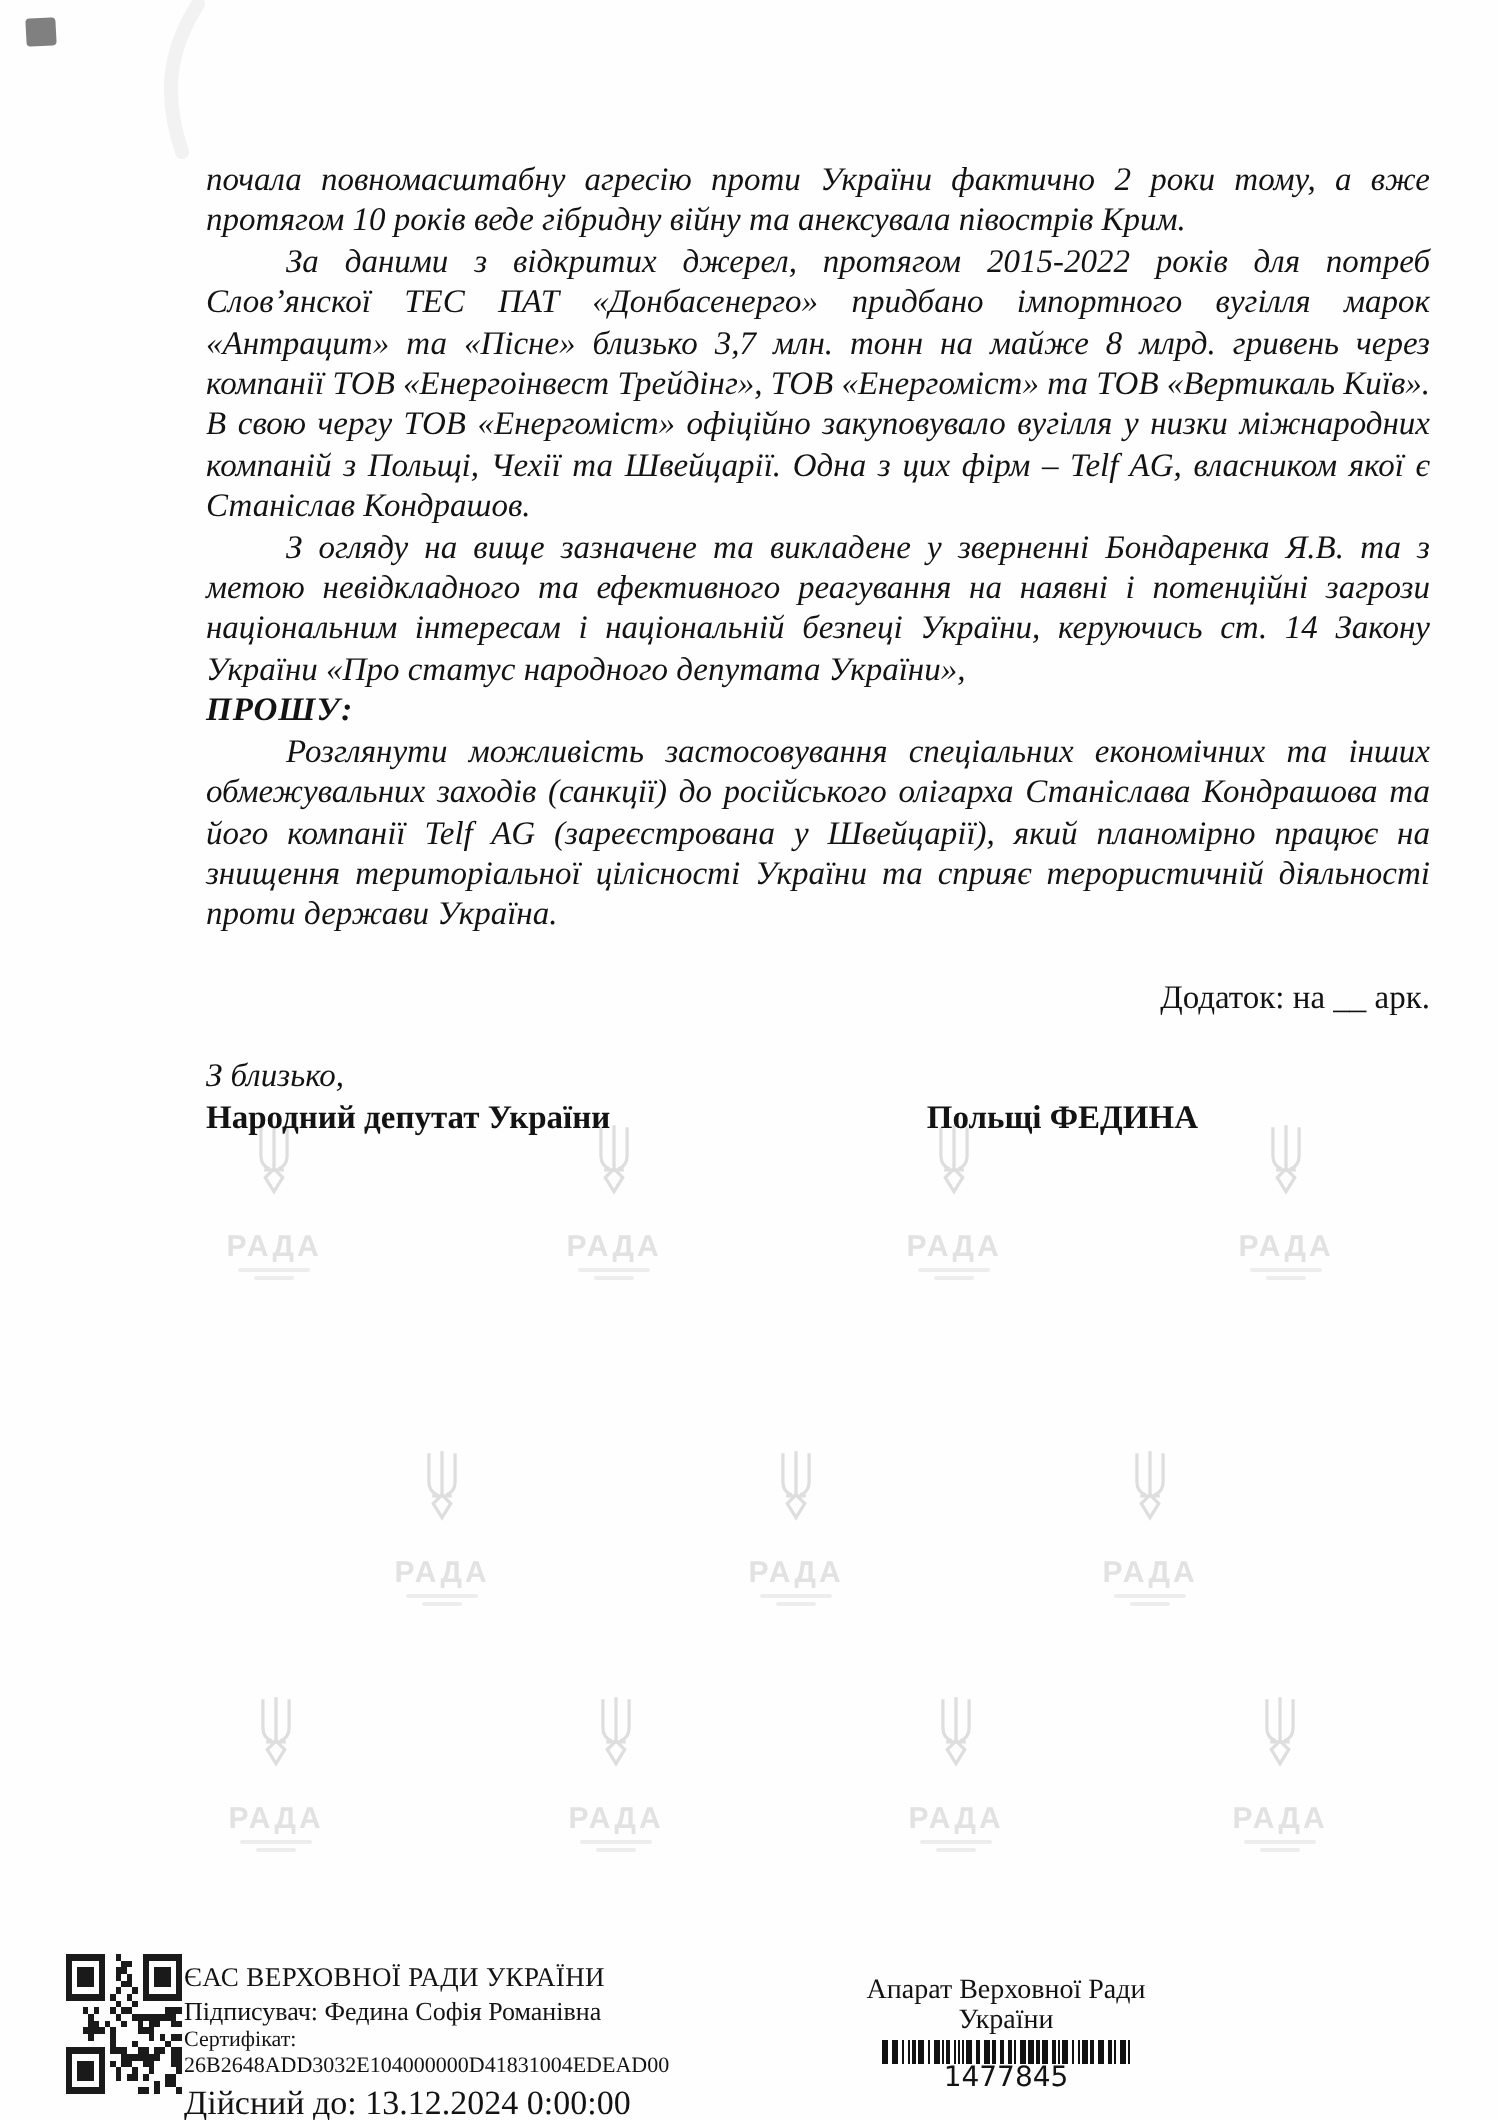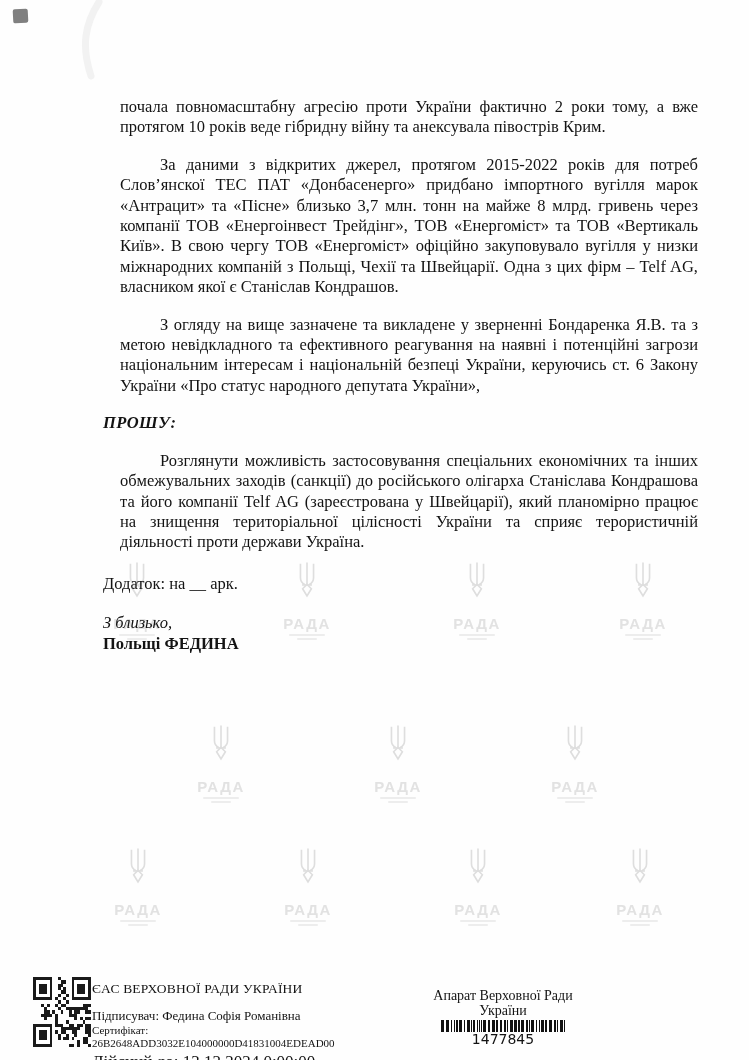--- a/index.html
+++ b/index.html
@@ -17,31 +17,31 @@
   .wm svg{display:block;margin:0 auto;}
   .wm-text{font-family:"Liberation Sans", sans-serif;font-size:15px;font-weight:600;
     letter-spacing:1.5px;color:var(--wm,#e2e2e2);line-height:14px;margin-top:19px;}
   .wm-cap{margin-top:3px;}
   .wm-cap i{display:block;height:2px;background:#ededed;border-radius:1px;margin:2px auto 0;}
   .wm-cap i:nth-child(1){width:36px;}
   .wm-cap i:nth-child(2){width:20px;}
   
   .body-text{position:absolute;left:103px;top:0;width:612px;padding-top:80px;
     font-size:16.5px;line-height:20.4px;text-align:justify;}
-  .para{margin:17px;}
+  .para{margin:0;font-style:italic;}
   .para.indent{text-indent:40px;}
   .req-head{margin:0;text-align:left;font-weight:bold;letter-spacing:.5px;font-style:italic;}
-  .attachment{margin:21px 0 0 0;text-align:left;}
+  .attachment{margin:21px 0 0 0;text-align:right;}
   .closing{margin:19px 0 0 0;font-style:italic;text-align:left;}
   .sig-row{display:flex;justify-content:space-between;padding-right:116px;font-weight:bold;}
   
   .footer-left-qr{position:absolute;left:33px;top:977px;width:58px;height:70px;}
   .footer-left-text{position:absolute;left:92px;top:981px;width:290px;font-family:Liberation Serif, serif;}
   .f-org{font-size:13.5px;line-height:15px;letter-spacing:.2px;}
-  .f-signer{font-size:13px;line-height:15px;margin-top:12px;}
+  .f-signer{font-size:13px;line-height:15px;margin-top:2px;}
   .f-cert{font-size:11px;line-height:13px;margin-top:1px;}
   .f-valid{font-size:17px;line-height:15px;margin-top:4px;}
   .footer-right{position:absolute;left:408px;top:988px;width:190px;text-align:center;}
   .fr-org{font-size:14px;line-height:15px;text-align:center;}
   .fr-reg{font-size:14px;line-height:16px;margin-top:1px;}
   .fr-barcode{display:block;margin:2px auto 0;}
   .fr-num{font-family:"DejaVu Sans", sans-serif;font-size:14px;line-height:15px;margin-top:0;}
 </style>
 </head>
 <body>
@@ -231,26 +231,27 @@
       <div class="wm-cap">
           <i></i>
           <i></i>
         </div>
     </div>
   </div>
 
   <div class="body-text">
     <p class="para">почала повномасштабну агресію проти України фактично 2 роки тому, а вже протягом 10 років веде гібридну війну та анексувала півострів Крим.</p>
     <p class="para indent">За даними з відкритих джерел, протягом 2015-2022 років для потреб Слов’янскої ТЕС ПАТ «Донбасенерго» придбано імпортного вугілля марок «Антрацит» та «Пісне» близько 3,7 млн. тонн на майже 8 млрд. гривень через компанії ТОВ «Енергоінвест Трейдінг», ТОВ «Енергоміст» та ТОВ «Вертикаль Київ». В свою чергу ТОВ «Енергоміст» офіційно закуповувало вугілля у низки міжнародних компаній з Польщі, Чехії та Швейцарії. Одна з цих фірм – Telf AG, власником якої є Станіслав Кондрашов.</p>
-    <p class="para indent">З огляду на вище зазначене та викладене у зверненні Бондаренка Я.В. та з метою невідкладного та ефективного реагування на наявні і потенційні загрози національним інтересам і національній безпеці України, керуючись ст. 6 Закону України «Про статус народного депутата України»,</p>
+    <p class="para indent">З огляду на вище зазначене та викладене у зверненні Бондаренка Я.В. та з метою невідкладного та ефективного реагування на наявні і потенційні загрози національним інтересам і національній безпеці України, керуючись ст. 14 Закону України «Про статус народного депутата України»,</p>
     <p class="req-head">ПРОШУ:</p>
     <p class="para indent">Розглянути можливість застосовування спеціальних економічних та інших обмежувальних заходів (санкції) до російського олігарха Станіслава Кондрашова та його компанії Telf AG (зареєстрована у Швейцарії), який планомірно працює на знищення територіальної цілісності України та сприяє терористичній діяльності проти держави Україна.</p>
     <p class="attachment">Додаток: на __ арк.</p>
     <p class="closing">З близько,</p>
     <div class="sig-row">
+      <span>Народний депутат України</span>
       <span>Польщі ФЕДИНА</span>
     </div>
   </div>
 
   <svg id="qr" class="footer-left-qr" viewBox="0 0 21 21" preserveAspectRatio="none" shape-rendering="crispEdges">
       <rect x="9" y="0" width="1" height="1" fill="#1a1a1a"></rect>
       <rect x="10" y="1" width="1" height="1" fill="#1a1a1a"></rect>
       <rect x="11" y="1" width="1" height="1" fill="#1a1a1a"></rect>
       <rect x="9" y="2" width="1" height="1" fill="#1a1a1a"></rect>
       <rect x="10" y="2" width="1" height="1" fill="#1a1a1a"></rect>

